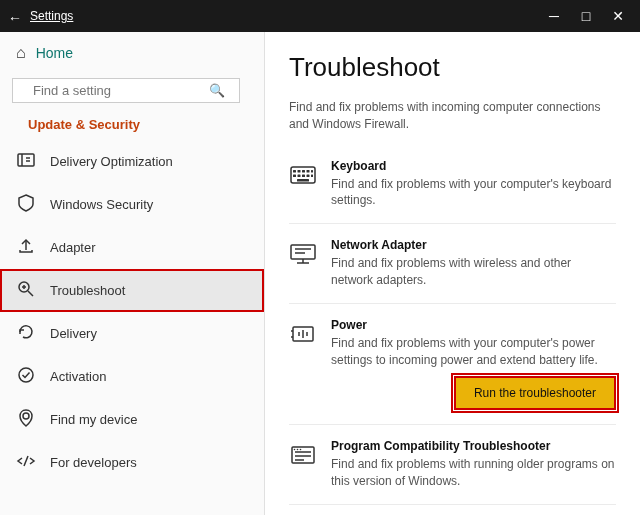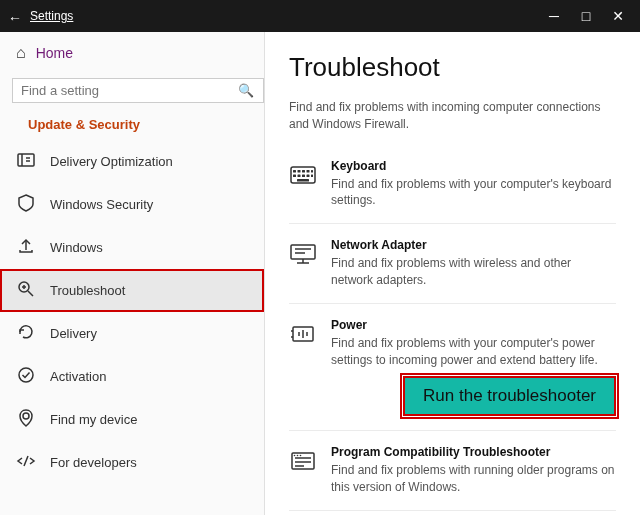--- a/index.html
+++ b/index.html
@@ -72,29 +72,29 @@
     }
 
     .sidebar-home {
       display: flex;
       align-items: center;
       gap: 10px;
       padding: 12px 16px;
       cursor: pointer;
     }
     .sidebar-home-icon { font-size: 16px; color: #333; }
-    .sidebar-home-label { font-size: 14px; color: #701a75; }
+    .sidebar-home-label { font-size: 14px; color: #0f766e; }
 
     .sidebar-search {
-      margin: 4px 0 10px 12px;
+      margin: 4px 24px 10px 12px;
       display: flex;
       align-items: center;
       border: 1px solid #ccc;
       background: #fff;
-      padding: 4px 8px;
+      padding: 4px 20px;
     }
     .sidebar-search input {
       border: none;
       outline: none;
       font-size: 13px;
       flex: 1;
       background: transparent;
       color: #555;
     }
     .sidebar-search-icon { color: #555; font-size: 13px; }
@@ -170,24 +170,24 @@
       color: #555;
       line-height: 1.4;
     }
 
     .run-btn-container {
       display: flex;
       justify-content: flex-end;
       margin-top: 8px;
     }
     .run-btn {
-      background: #14b8a6;
+      background: #eab308;
       border: 2px solid #cc0000;
       padding: 8px 18px;
-      font-size: 17px;
+      font-size: 12px;
       cursor: pointer;
       color: #111;
       outline: 2px solid #cc0000;
       outline-offset: 1px;
     }
 
     
     .content::-webkit-scrollbar { width: 6px; }
     .content::-webkit-scrollbar-track { background: #f0f0f0; }
     .content::-webkit-scrollbar-thumb { background: #bbb; border-radius: 3px; }
@@ -248,21 +248,21 @@
     </div>
 
     <div class="sidebar-item">
       <span class="sidebar-item-icon">
         <svg class="icon-svg" viewBox="0 0 20 20" fill="none" stroke="#333" stroke-width="1.5">
           <polyline points="10,14 10,4"></polyline>
           <polyline points="6,8 10,4 14,8"></polyline>
           <polyline points="4,14 4,16 16,16 16,14"></polyline>
         </svg>
       </span>
-      <span class="sidebar-item-label">Windows</span>
+      <span class="sidebar-item-label">Adapter</span>
     </div>
 
     <div class="sidebar-item active">
       <span class="sidebar-item-icon">
         <svg class="icon-svg" viewBox="0 0 20 20" fill="none" stroke="#333" stroke-width="1.5">
           <circle cx="8" cy="8" r="5"></circle>
           <line x1="12" y1="12" x2="17" y2="17"></line>
           <line x1="6" y1="8" x2="10" y2="8"></line>
           <line x1="8" y1="6" x2="8" y2="10"></line>
         </svg>

